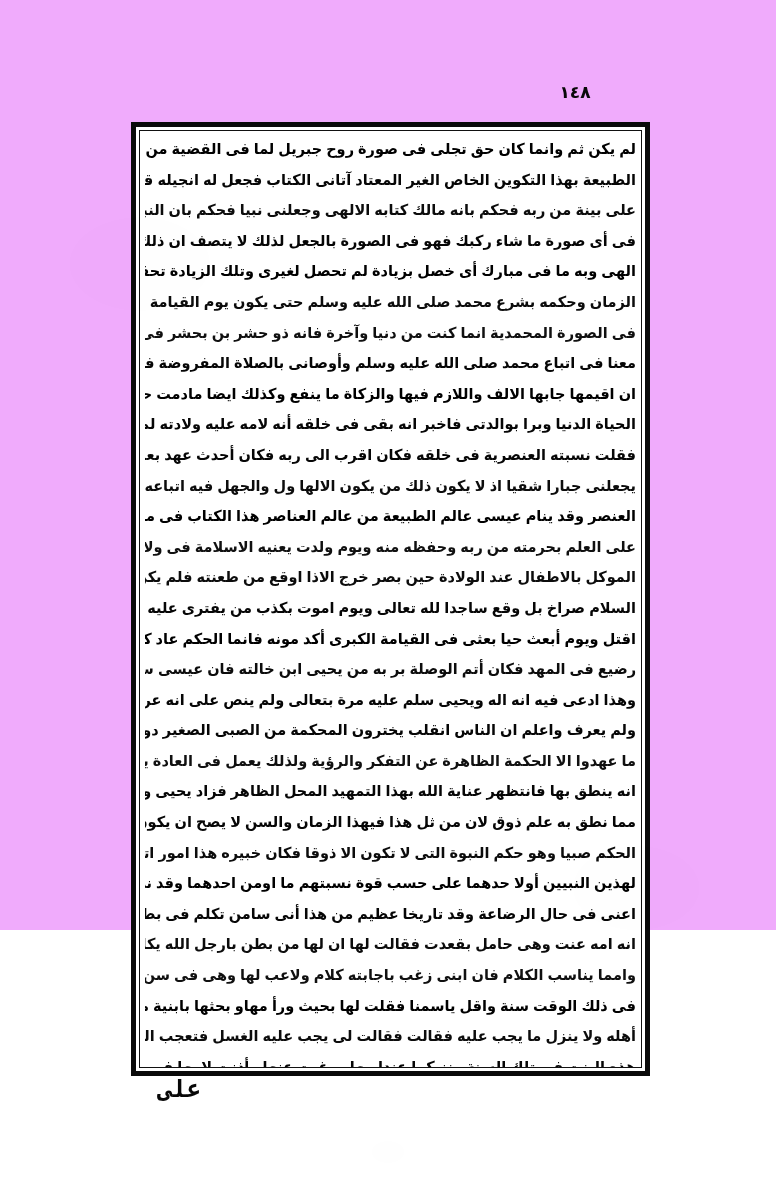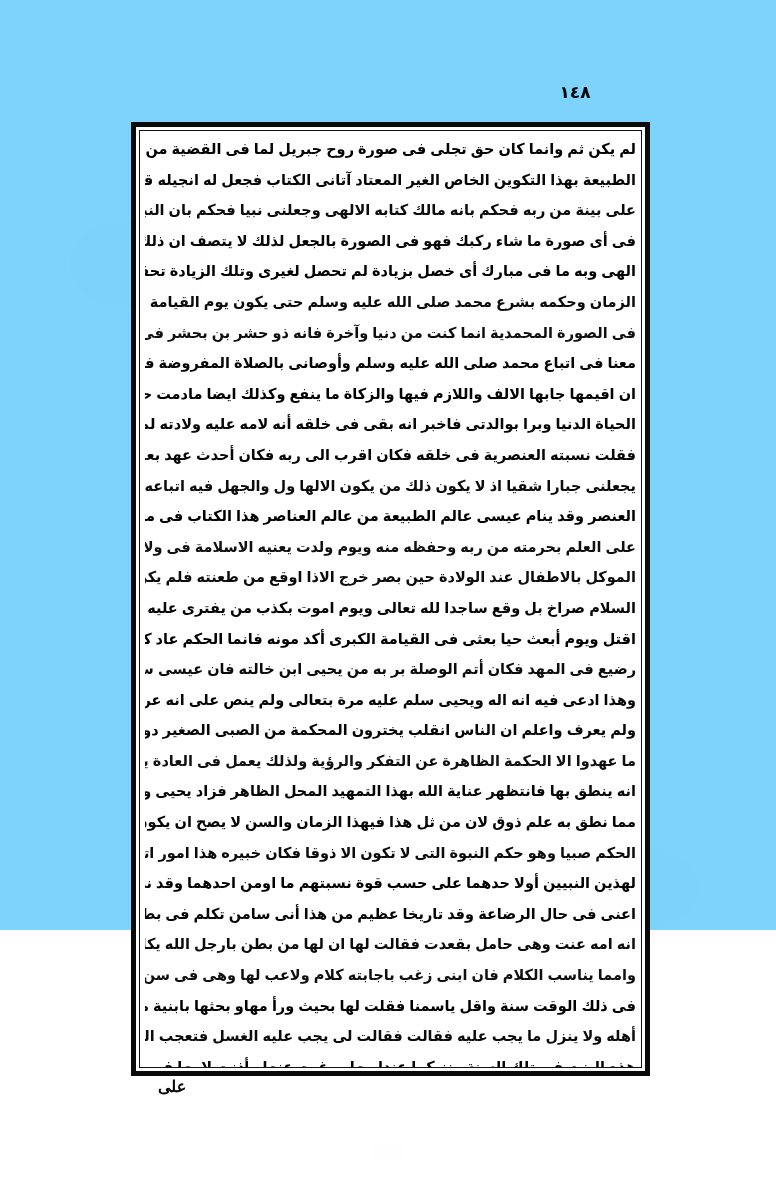--- a/index.html
+++ b/index.html
@@ -16,21 +16,21 @@
     font-family: "DejaVu Sans", sans-serif;
     background: #ffffff;
   }
 
   
   #page-sheet {
     position: absolute;
     left: 0; top: 0;
     width: 776px;
     height: 930px;
-    background: #7dd3fc;
+    background: #f0abfc;
   }
 
   
   #scan-noise {
     position: absolute;
     left: 0; top: 0;
     width: 776px; height: 1200px;
     pointer-events: none;
     opacity: .30;
     background:
@@ -114,22 +114,22 @@
   
   .text-line:nth-child(3n)   .ln { color: #0c0c0c; }
   .text-line:nth-child(4n+1) .ln { color: #000000; letter-spacing: -0.7px; }
   .text-line:nth-child(7n)   .ln { color: #101010; }
 
   
   #catchword {
     position: absolute;
     left: 158px;
     top: 1079px;
-    font-family: Liberation Serif, serif;
-    font-size: 16px;
+    font-family: Liberation Mono, monospace;
+    font-size: 24px;
     font-weight: 700;
     color: #070707;
     direction: rtl;
     line-height: 1;
   }
 </style>
 </head>
 <body>
 
 <div id="page-sheet">

